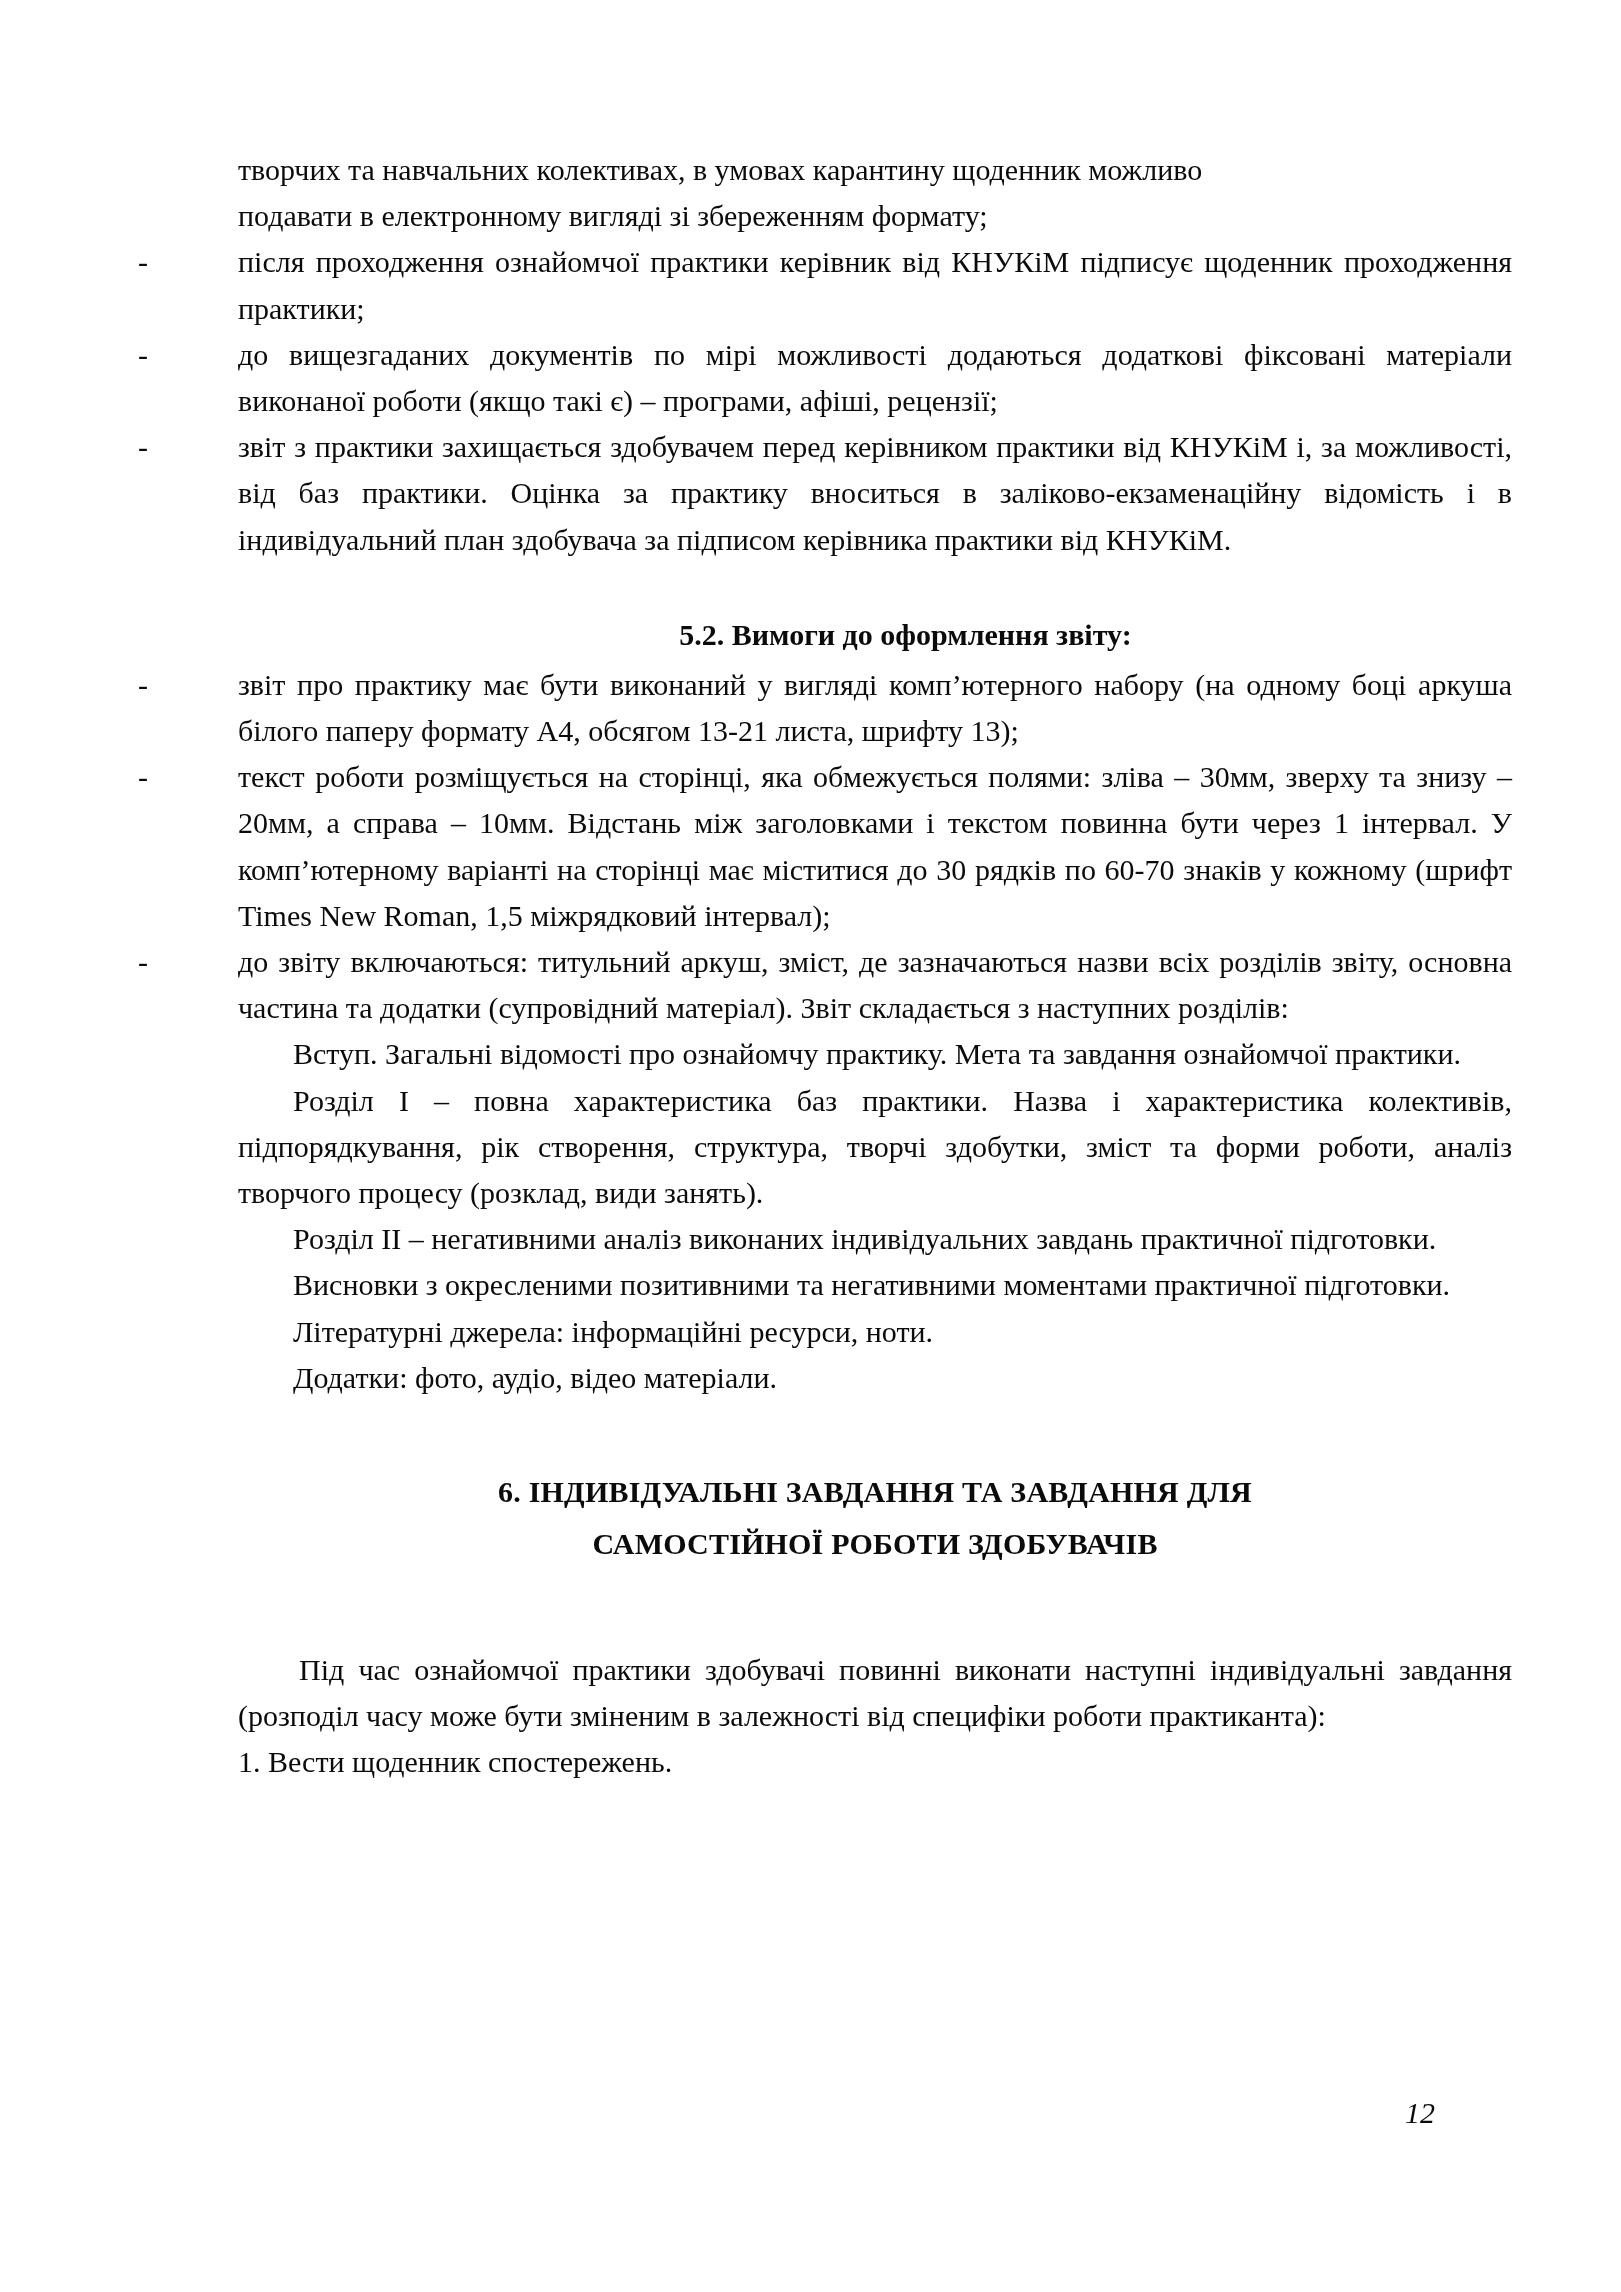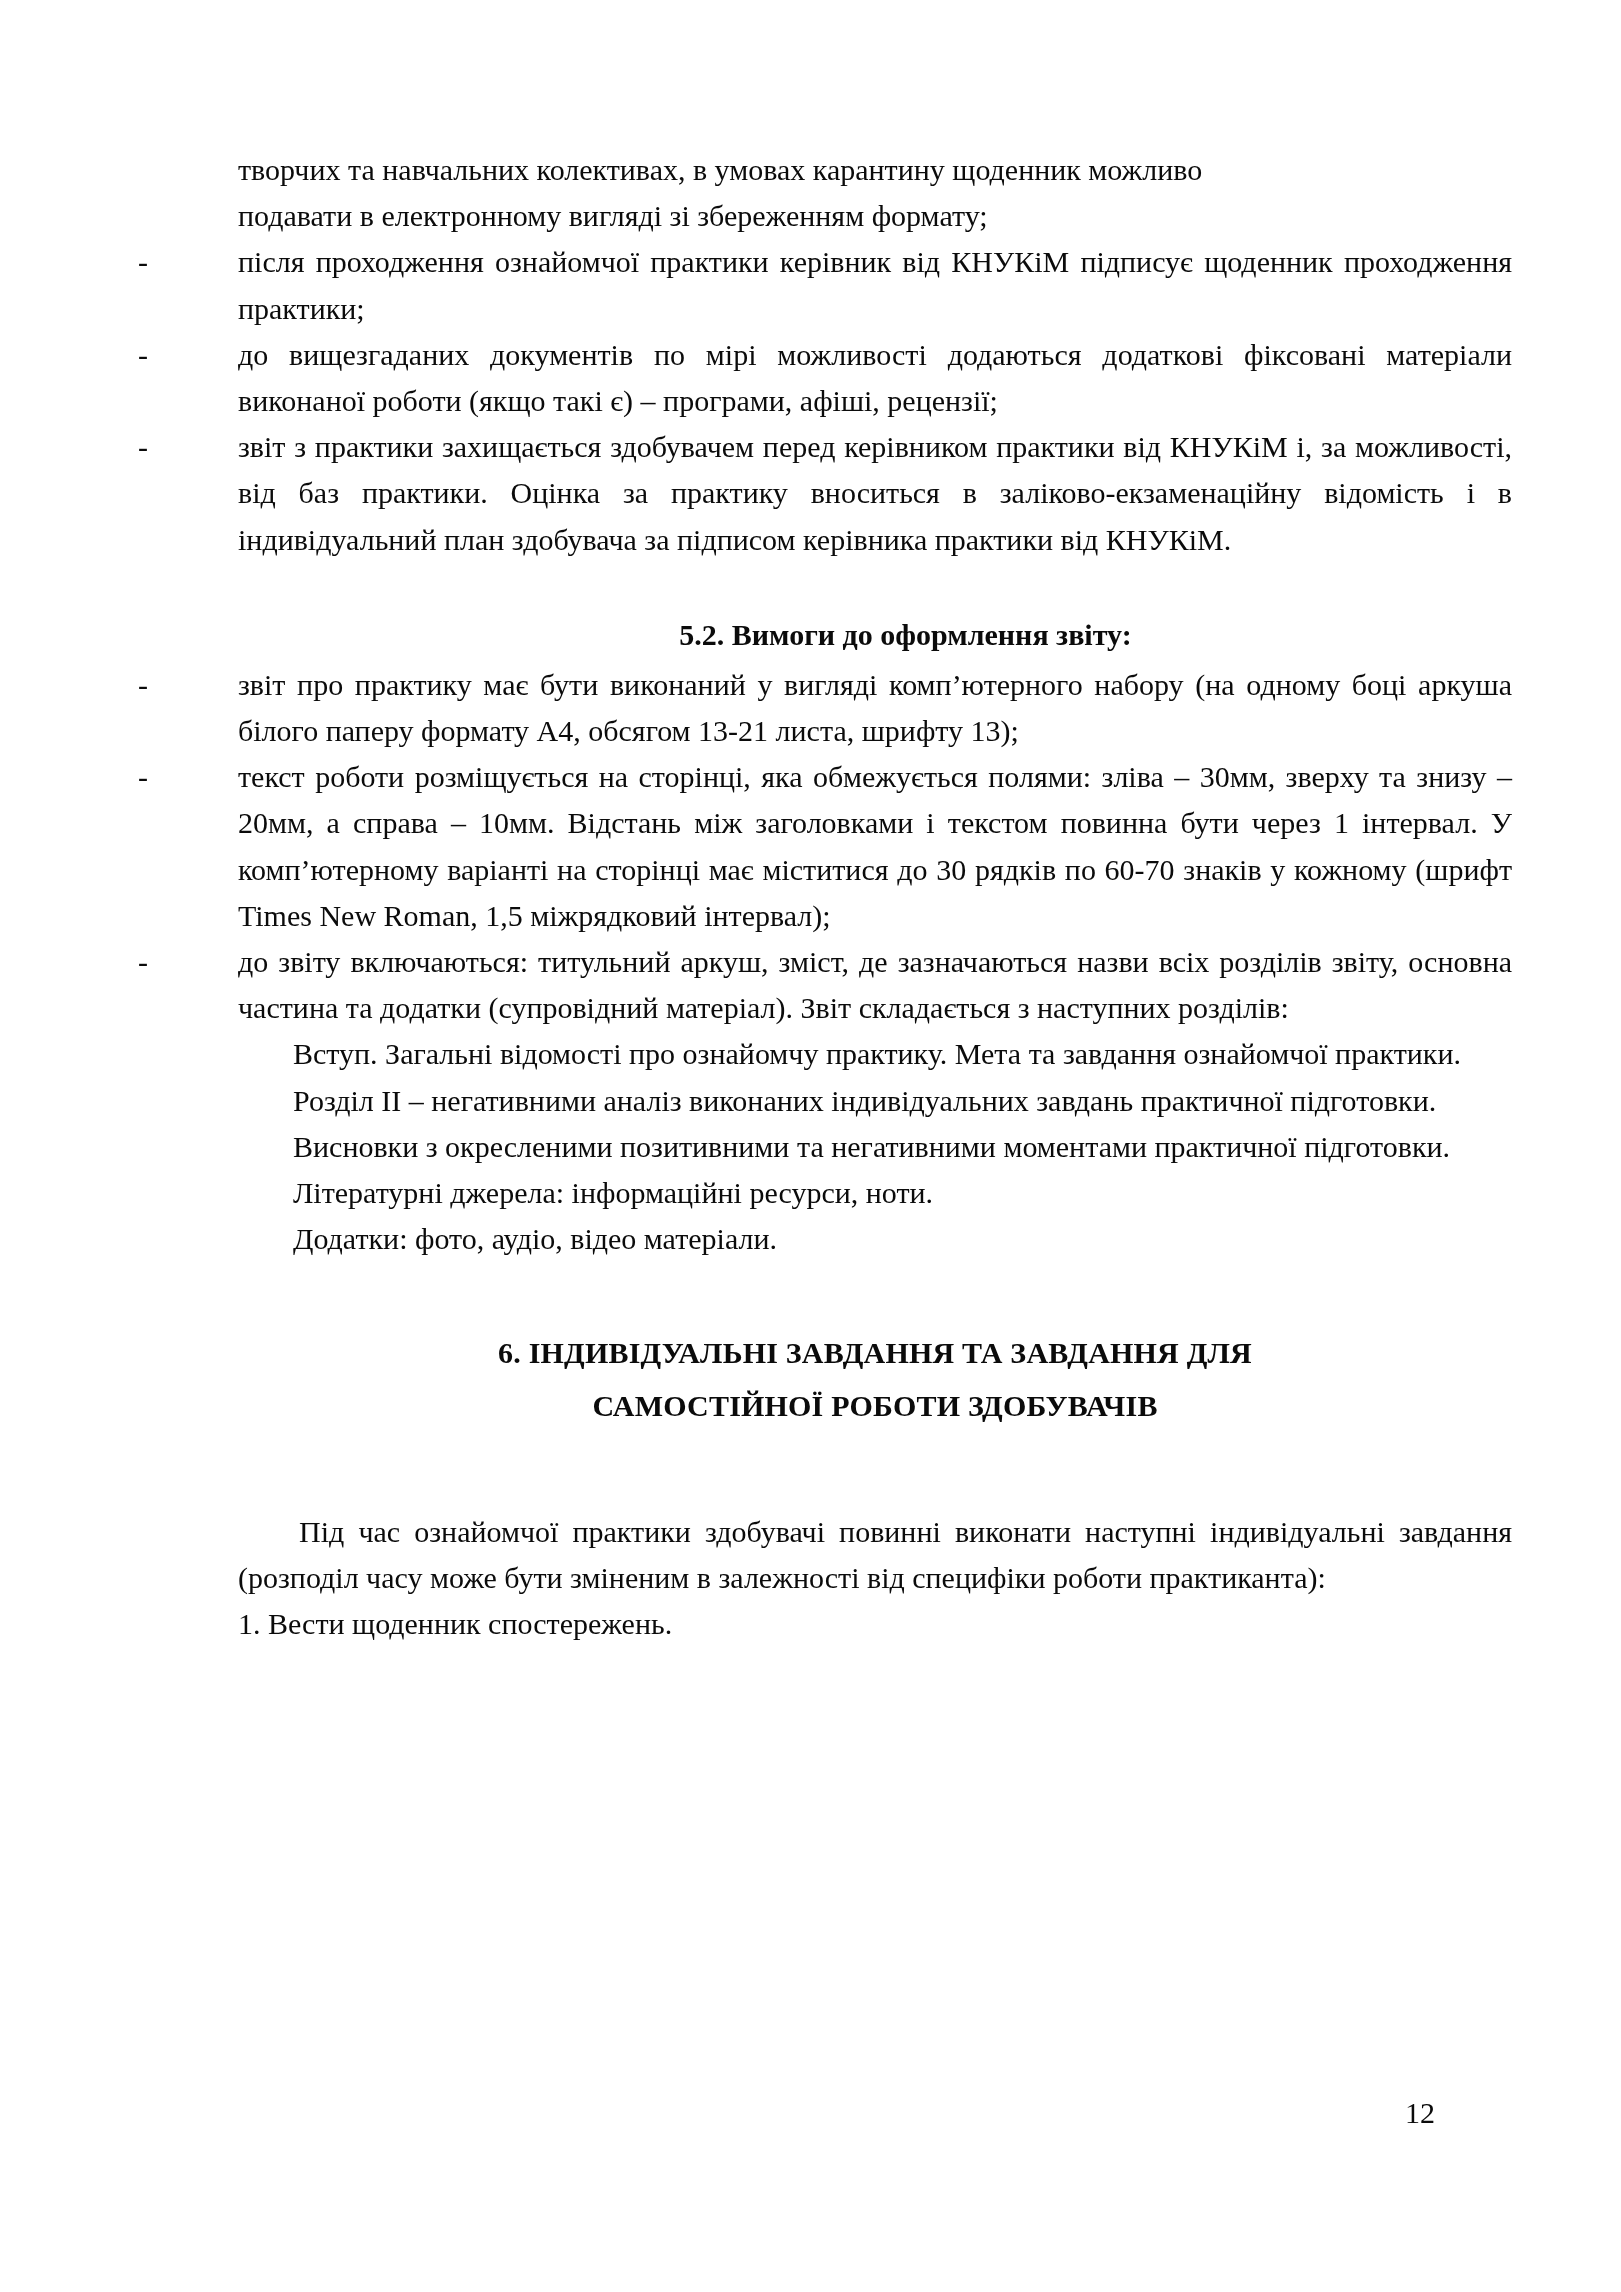--- a/index.html
+++ b/index.html
@@ -84,20 +84,21 @@
   .spacer-lg { height: 61px; }
   .spacer-xl { height: 73px; }
   
   .page-number {
     position: absolute;
     right: 110px;
     top: 2098px;
     font-size: 30px;
     line-height: 1;
     text-align: right;
+    font-style: italic;
   }
 </style>
 </head>
 <body>
 
 <div class="page">
   <div class="content">
 
     <p class="flow">творчих та навчальних колективах, в умовах карантину щоденник можливо</p>
     <p class="flow last-line">подавати в електронному вигляді зі збереженням формату;</p>
@@ -133,20 +134,23 @@
 
     <p class="bullet">
       <span class="dash">-</span>
       <span>до звіту включаються: титульний аркуш, зміст, де зазначаються назви всіх розділів звіту, основна частина та додатки (супровідний матеріал). Звіт складається з наступних розділів:</span>
     </p>
 
     <p class="indent">
       <b>Вступ.</b><span> Загальні відомості про ознайомчу практику. Мета та завдання ознайомчої практики.</span>
     </p>
 
+    <p class="indent">
+      <b>Розділ I</b><span> – повна характеристика баз практики. Назва і характеристика колективів, підпорядкування, рік створення, структура, творчі здобутки, зміст та форми роботи, аналіз творчого процесу (розклад, види занять).</span>
+    </p>
 
     <p class="indent last-line">
       <b>Розділ II</b><span> – негативними аналіз виконаних індивідуальних завдань практичної підготовки.</span>
     </p>
 
     <p class="indent">
       <b>Висновки</b><span> з окресленими позитивними та негативними моментами практичної підготовки.</span>
     </p>
 
     <p class="indent last-line">

